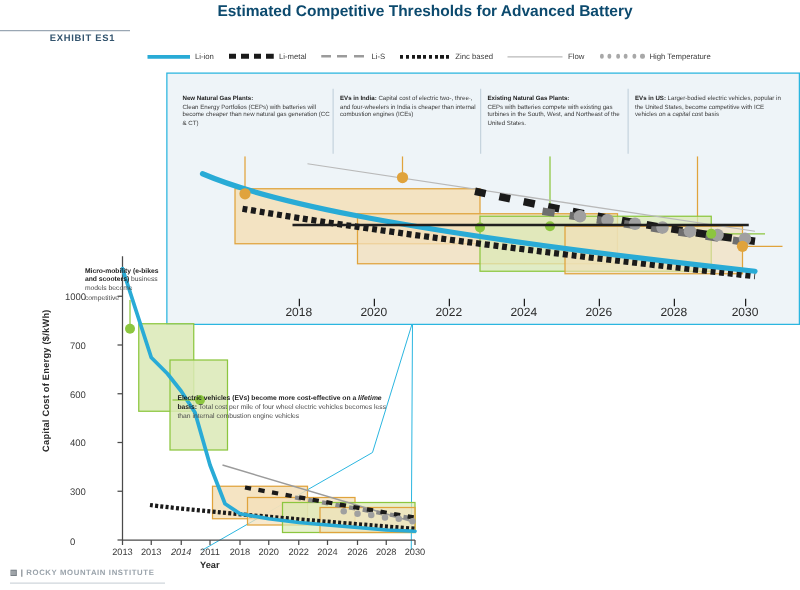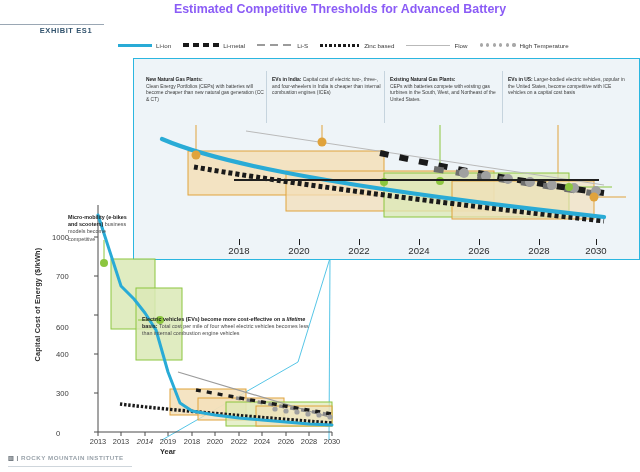--- a/index.html
+++ b/index.html
@@ -12,21 +12,21 @@
   .root{position:absolute;inset:0;}
 
   
   .exhibit-rule{position:absolute;left:0;top:24px;width:104px;height:1px;background:#9aa7b4;}
   .exhibit-label{
     position:absolute;left:24px;top:26px;width:84px;text-align:center;
     font-size:7.5px;font-weight:bold;letter-spacing:.6px;color:#33546e;
   }
   .title{
     position:absolute;left:150px;top:2px;width:380px;text-align:center;
-    font-size:12.4px;font-weight:bold;color:#8b5cf6;line-height:15px;
+    font-size:12.4px;font-weight:bold;color:#0c4a6e;line-height:15px;
   }
 
   
   .legend{position:absolute;left:118px;top:38px;width:516px;height:14px;display:flex;align-items:center;}
   .leg-item{display:flex;align-items:center;margin-right:12px;}
   .leg-label{font-size:6.2px;color:#3a3a3a;margin-left:4px;white-space:nowrap;}
   .sw{display:block;}
   .sw-solid-cyan{width:34px;height:3px;background:#29abd6;}
   .sw-dash-black{width:36px;height:4px;
     background:repeating-linear-gradient(to right,#1a1a1a 0 6px,transparent 6px 10px);}
@@ -283,30 +283,30 @@
     <circle cx="160" cy="320" r="4" fill="#8cc63f"></circle>
   </svg>
 
   <div class="y-title">Capital Cost of Energy ($/kWh)</div>
   <div class="x-title">Year</div>
 
   <div>
     <div class="y-lab" style="left:56px;top:429px;">0</div>
     <div class="y-lab" style="left:56px;top:389px;">300</div>
     <div class="y-lab" style="left:56px;top:350px;">400</div>
-    <div class="y-lab" style="left:56px;top:323px;">600</div>
+    <div class="y-lab" style="left:56px;top:311px;">600</div>
     <div class="y-lab" style="left:56px;top:272px;">700</div>
     <div class="y-lab" style="left:52px;top:233px;">1000</div>
   </div>
 
   <div>
     <div class="x-lab" style="left:98px;top:437px;">2013</div>
     <div class="x-lab" style="left:121px;top:437px;">2013</div>
     <div class="x-lab" style="left:145px;top:437px;font-style:italic;">2014</div>
-    <div class="x-lab" style="left:168px;top:437px;">2019</div>
+    <div class="x-lab" style="left:168px;top:437px;">2011</div>
     <div class="x-lab" style="left:192px;top:437px;">2018</div>
     <div class="x-lab" style="left:215px;top:437px;">2020</div>
     <div class="x-lab" style="left:239px;top:437px;">2022</div>
     <div class="x-lab" style="left:262px;top:437px;">2024</div>
     <div class="x-lab" style="left:286px;top:437px;">2026</div>
     <div class="x-lab" style="left:309px;top:437px;">2028</div>
     <div class="x-lab" style="left:332px;top:437px;">2030</div>
   </div>
 
   <div class="m-note mn1">

